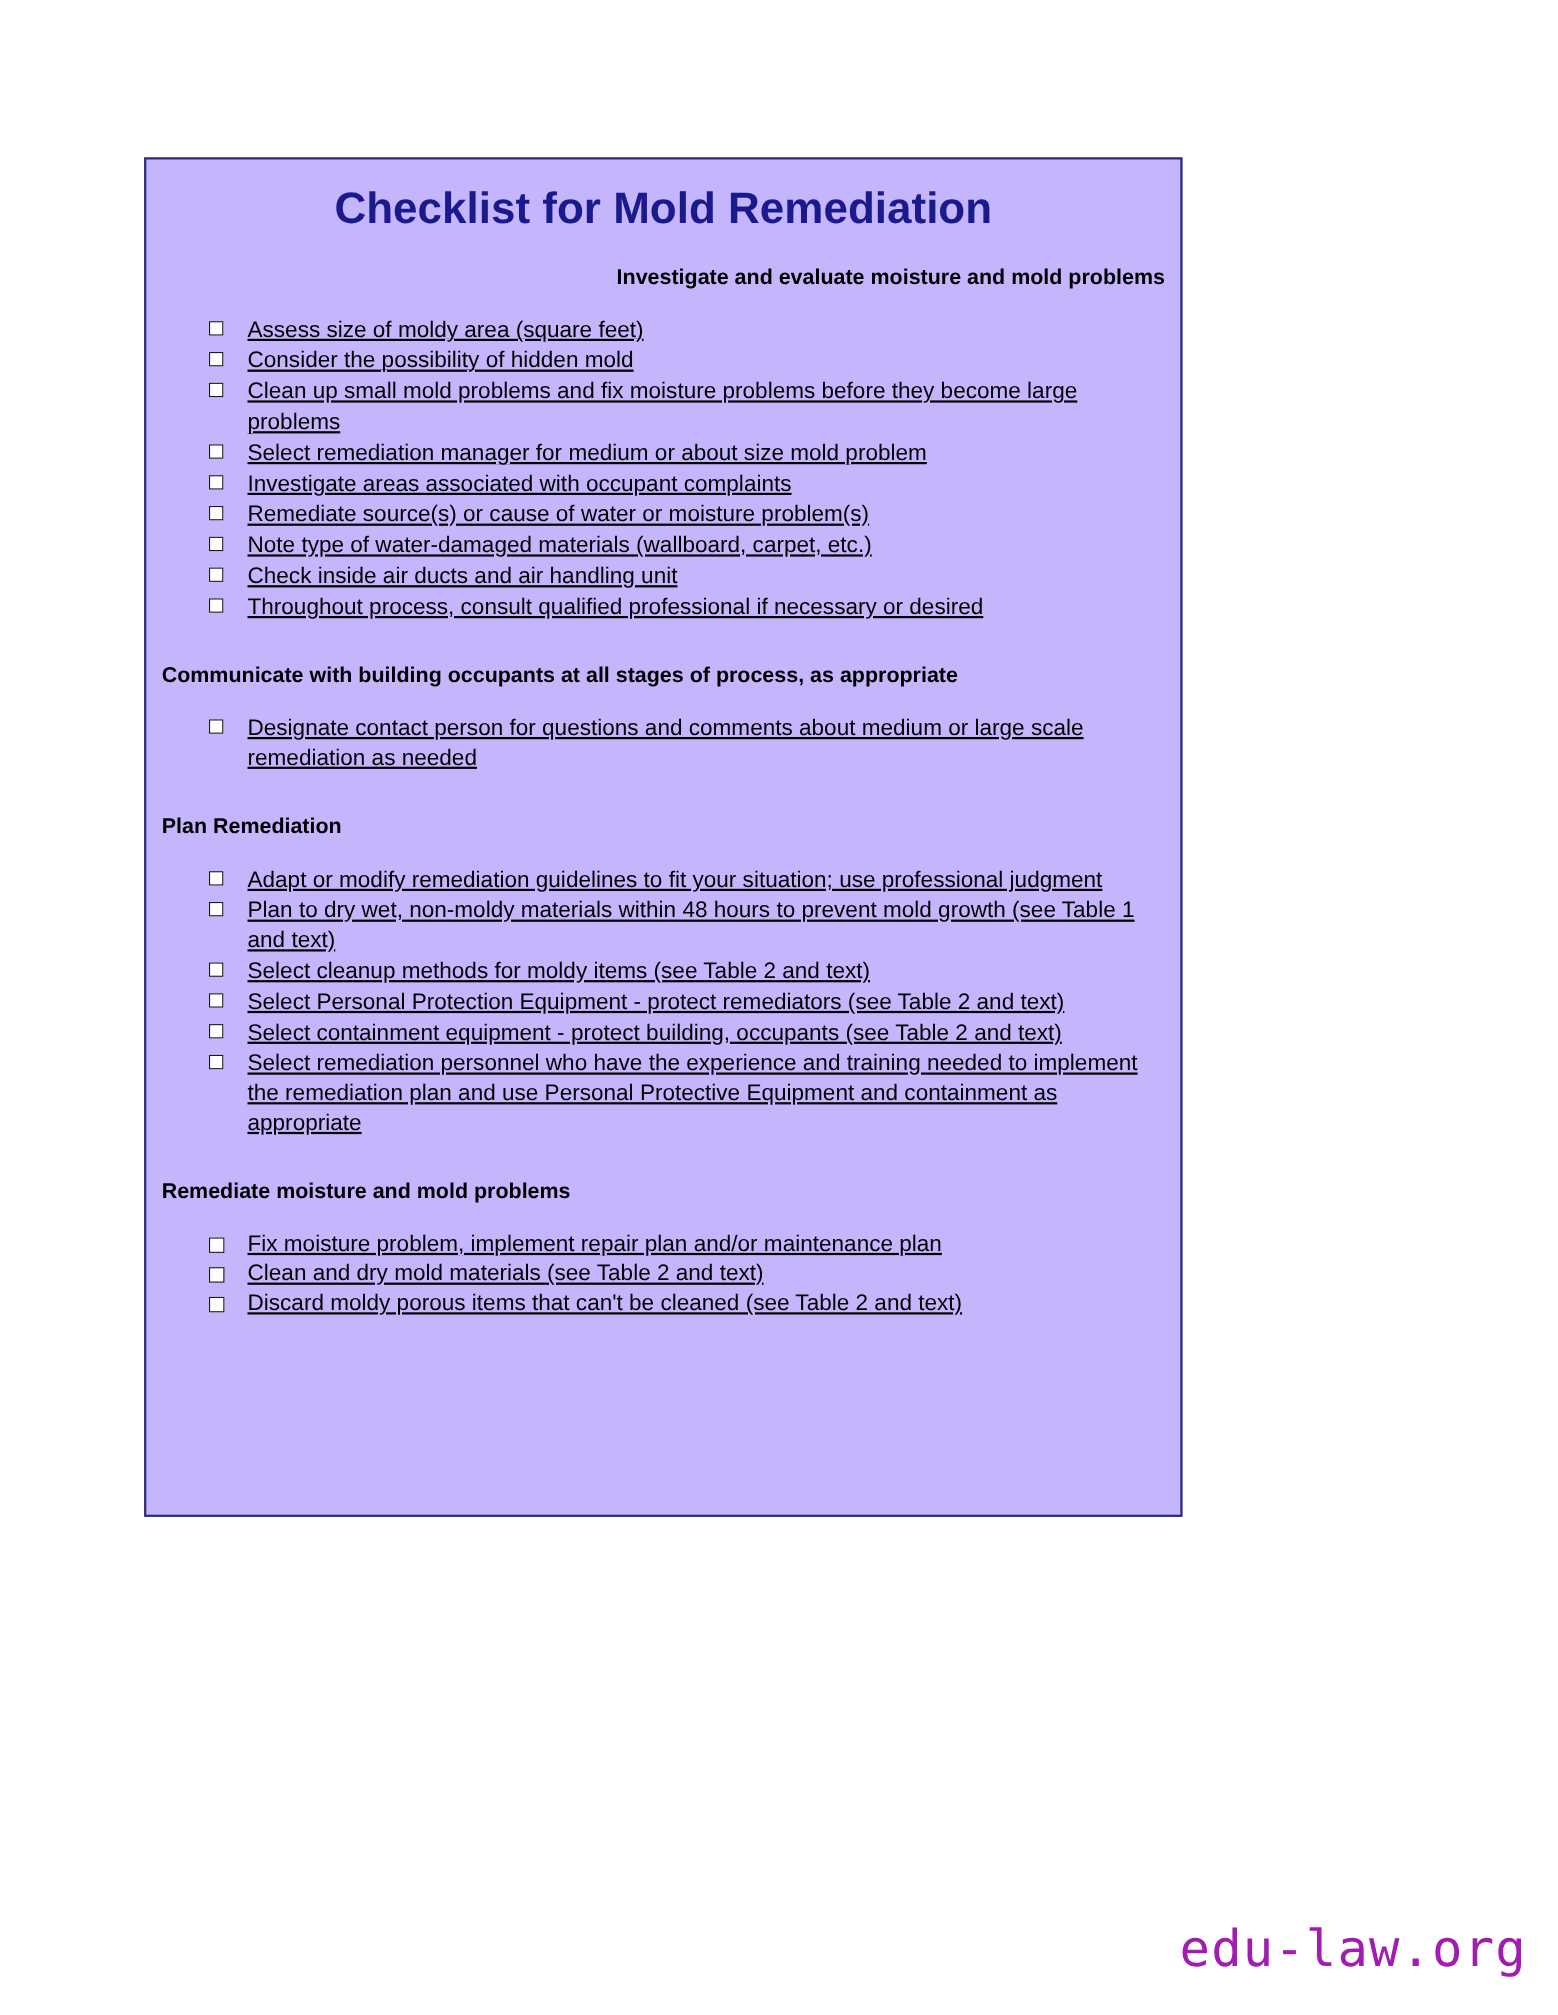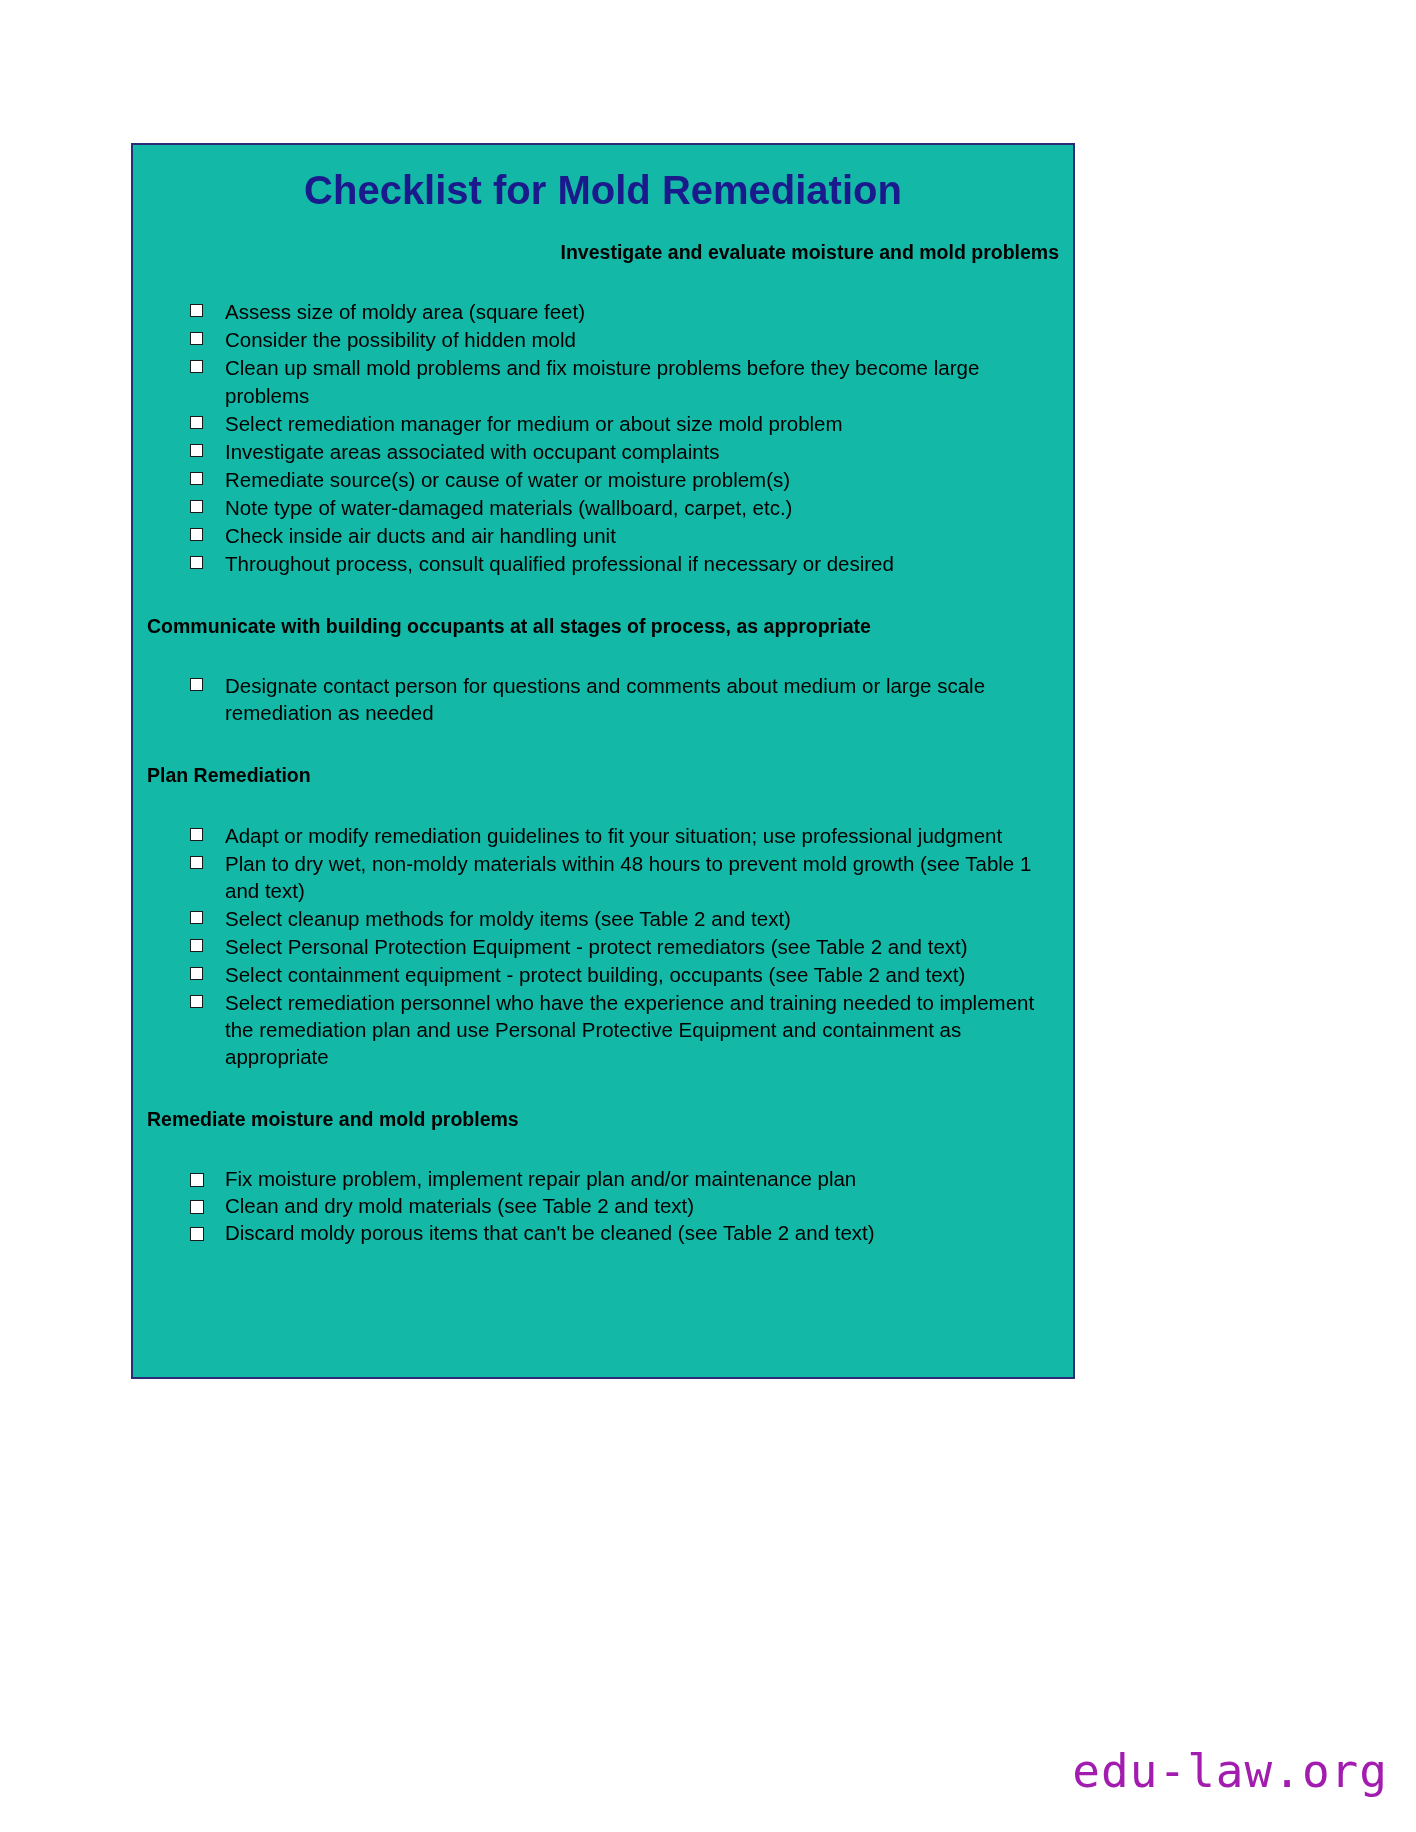--- a/index.html
+++ b/index.html
@@ -26,21 +26,21 @@
   }
 
   
   #checklist-box {
     position: absolute;
     left: 131px;
     top: 143px;
     width: 944px;
     height: 1236px;
     border: 2px solid #2b2b7a;
-    background: #14b8a6;
+    background: #c4b5fd;
     box-sizing: border-box;
   }
 
   .doc-title {
     text-align: center;
     font-size: 40px;
     font-weight: bold;
     color: #1a1a8c;
     letter-spacing: 0px;
     margin: 22px 0 0 0;
@@ -63,21 +63,21 @@
 
   .heading-gap-first { margin-top: 28px; text-align: right; }
   .heading-gap      { margin-top: 38px; }
 
   ul.checklist {
     list-style: none;
     margin: 0;
     padding: 0;
   }
 
-  ul.checklist.tight-top { margin-top: 34px; }
+  ul.checklist.tight-top { margin-top: 22px; text-decoration: underline; }
 
   ul.checklist li {
     position: relative;
     padding-left: 80px;
     font-size: 20.5px;
     line-height: 1.32;
     color: #000000;
     margin: 0 0 1px 0;
   }
 

